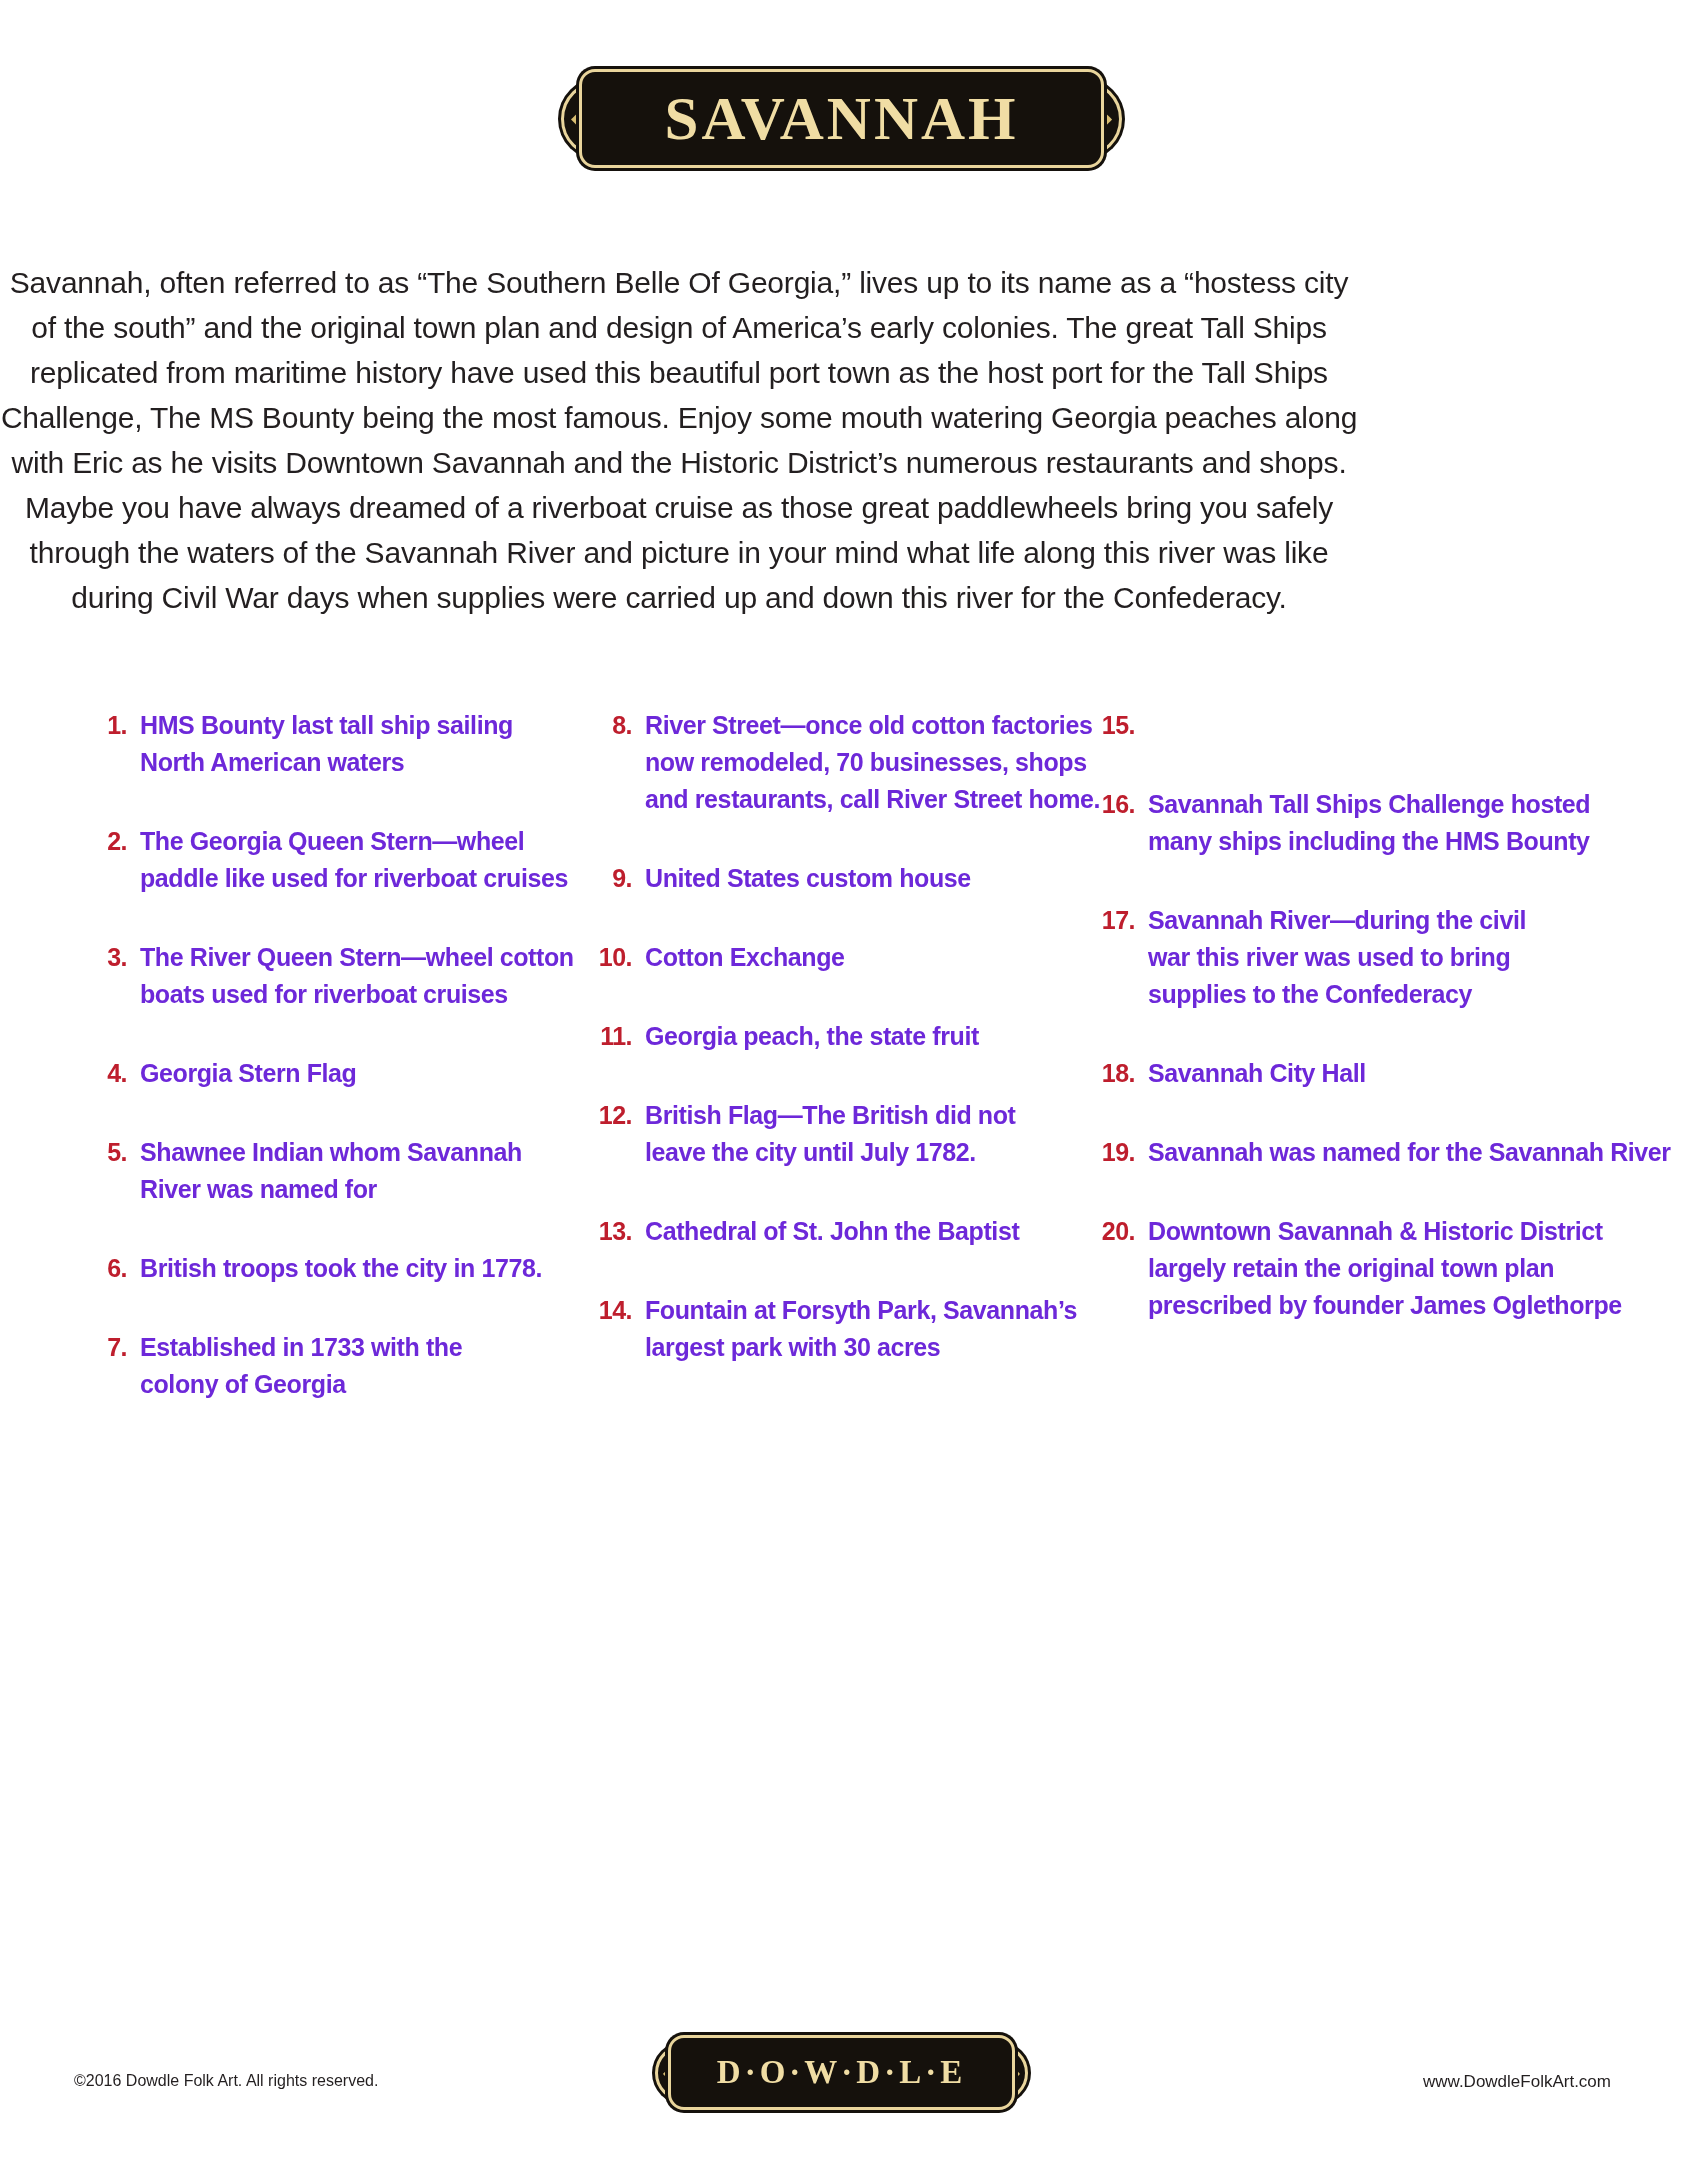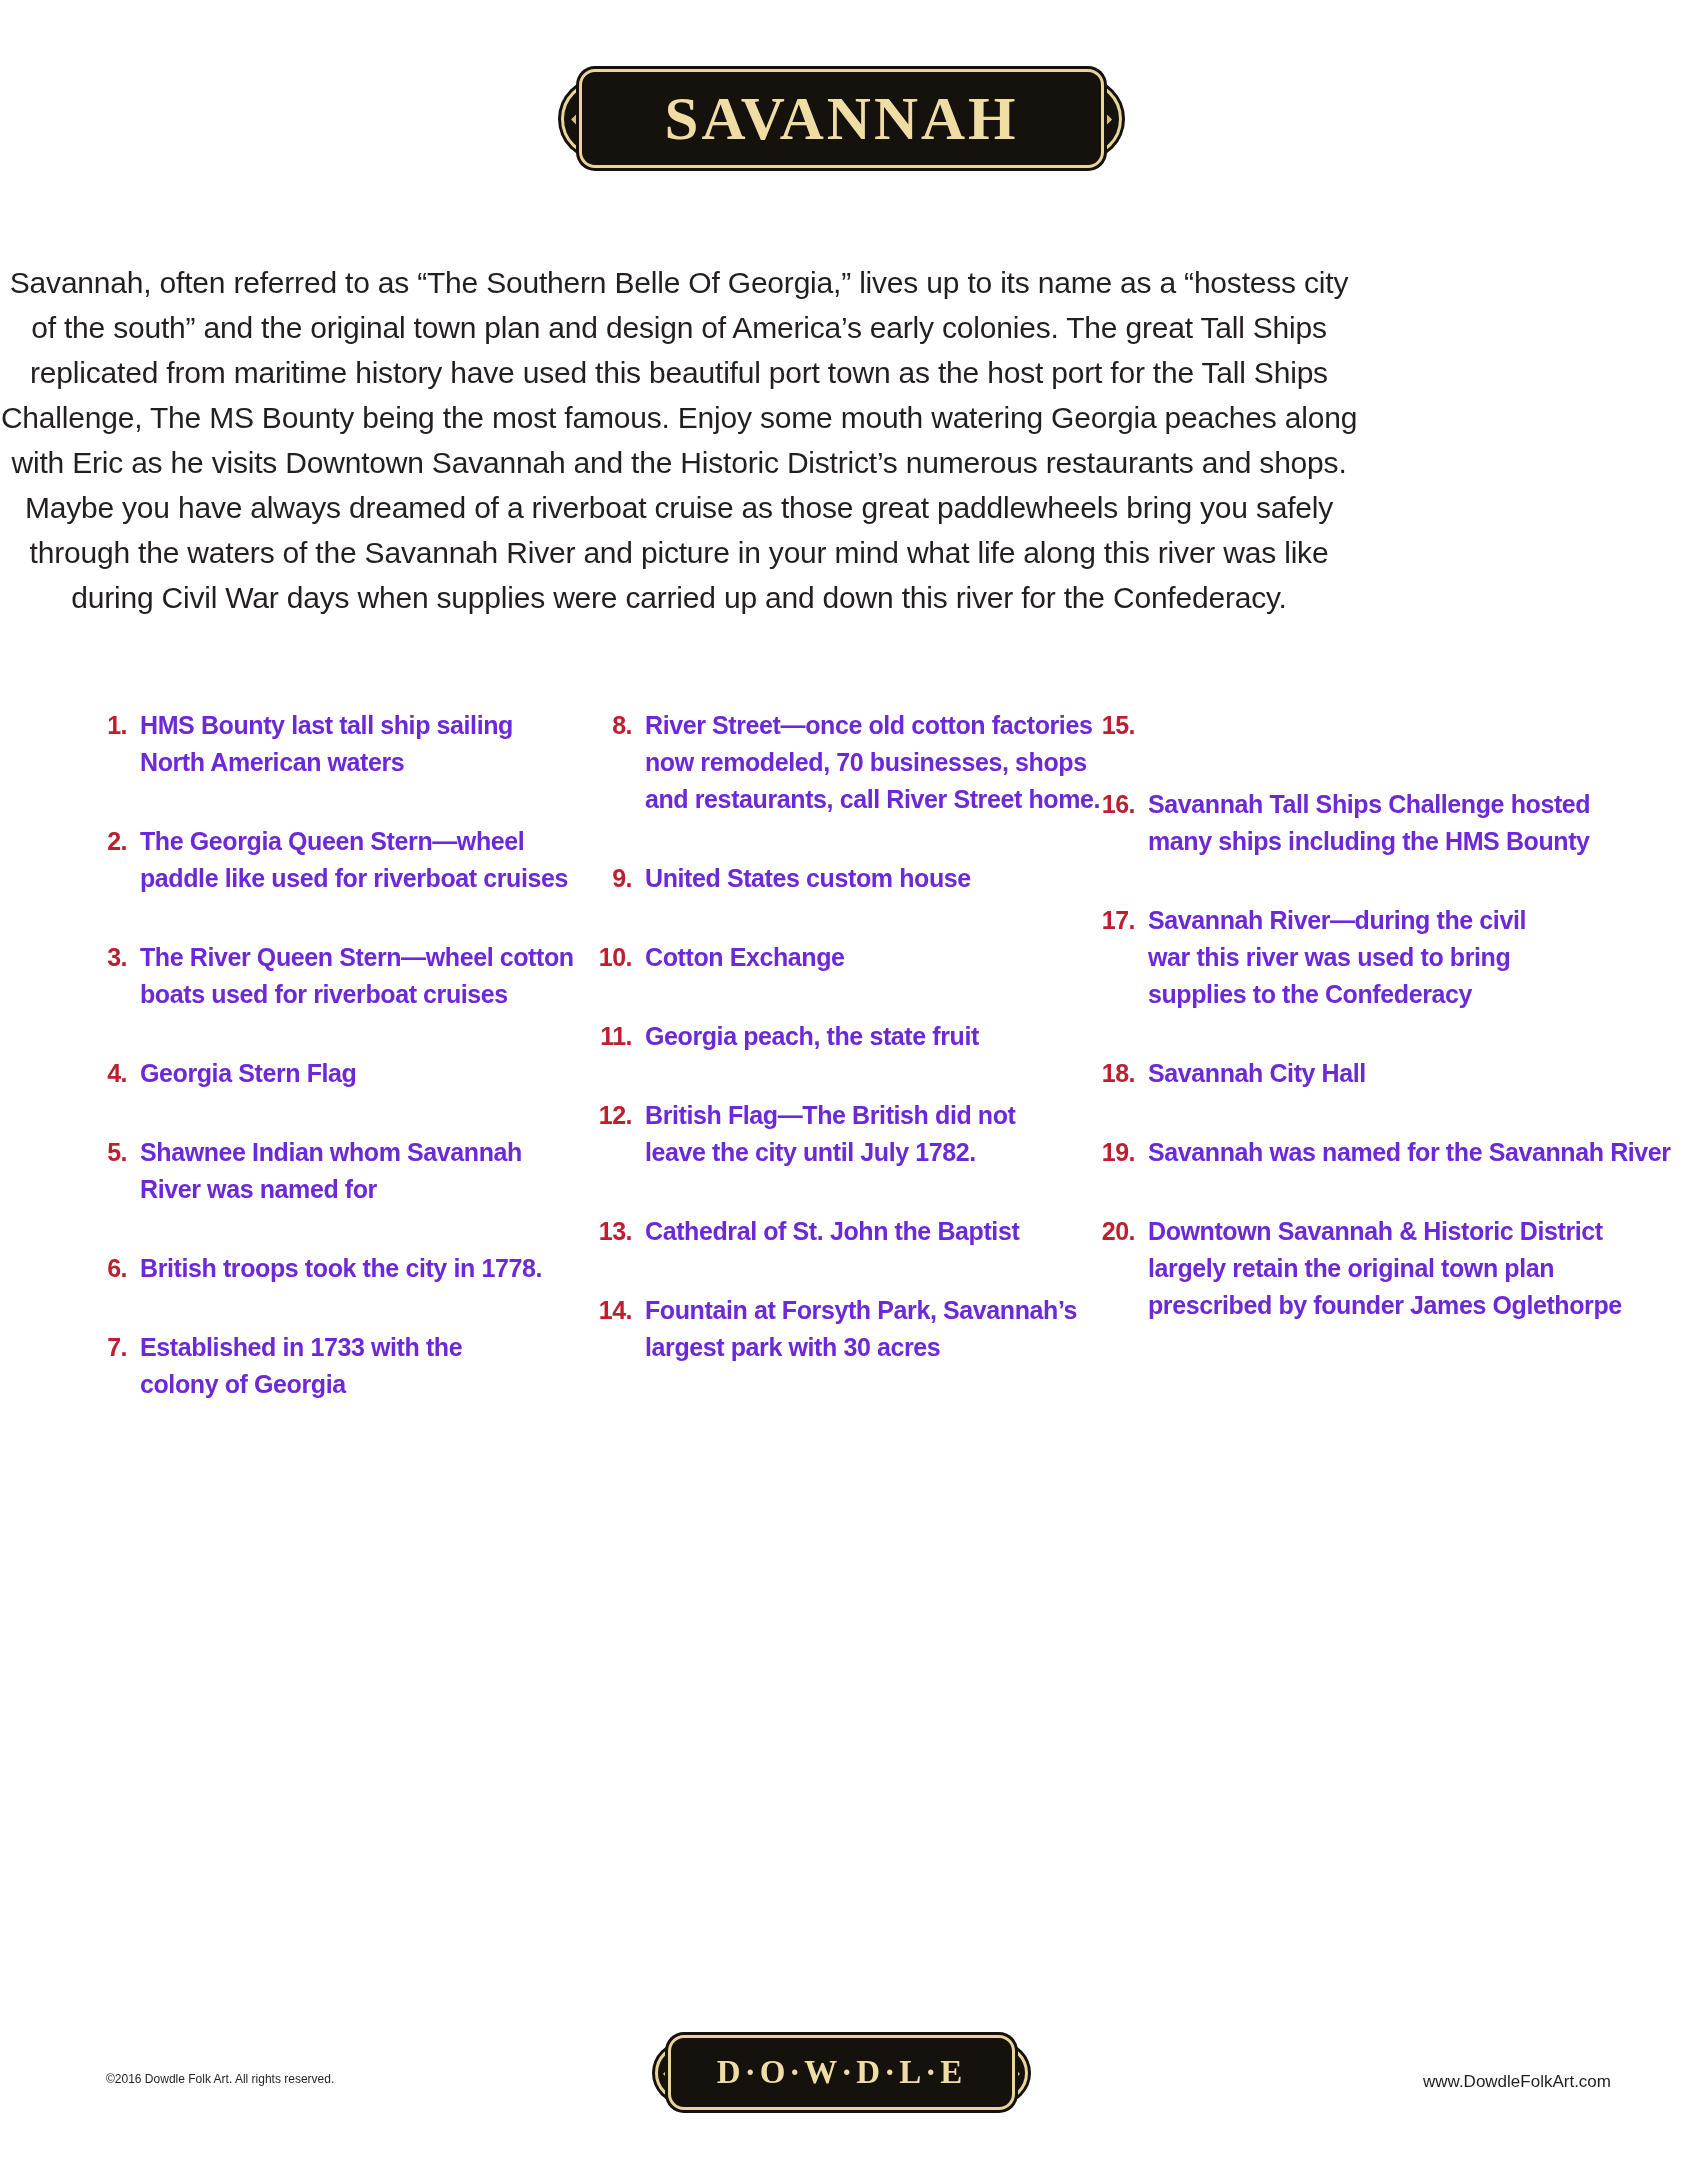--- a/index.html
+++ b/index.html
@@ -64,21 +64,21 @@
     flex:0 0 40px; text-align:right; padding-right:13px;
     color:#be1e2d; font-weight:700; font-size:25px; line-height:37px;
     letter-spacing:-0.5px;
   }
   .item .txt {
     font-weight:700; font-size:25px; line-height:37px;
     letter-spacing:-0.4px; white-space:pre; color:#6d28d9;
   }
 
   
-  .copyright { position:absolute; left:74px;  top:2072px; font-size:12px;margin-left:32px; }
+  .copyright { position:absolute; left:74px;  top:2072px; font-size:16px; }
   .website   { position:absolute; right:72px; top:2072px; font-size:17px; }
 </style>
 </head>
 <body>
 
 <div class="plaque logo-top">
   <div class="end left">
     <span class="orn">◆</span>
   </div>
   <div class="end right">

